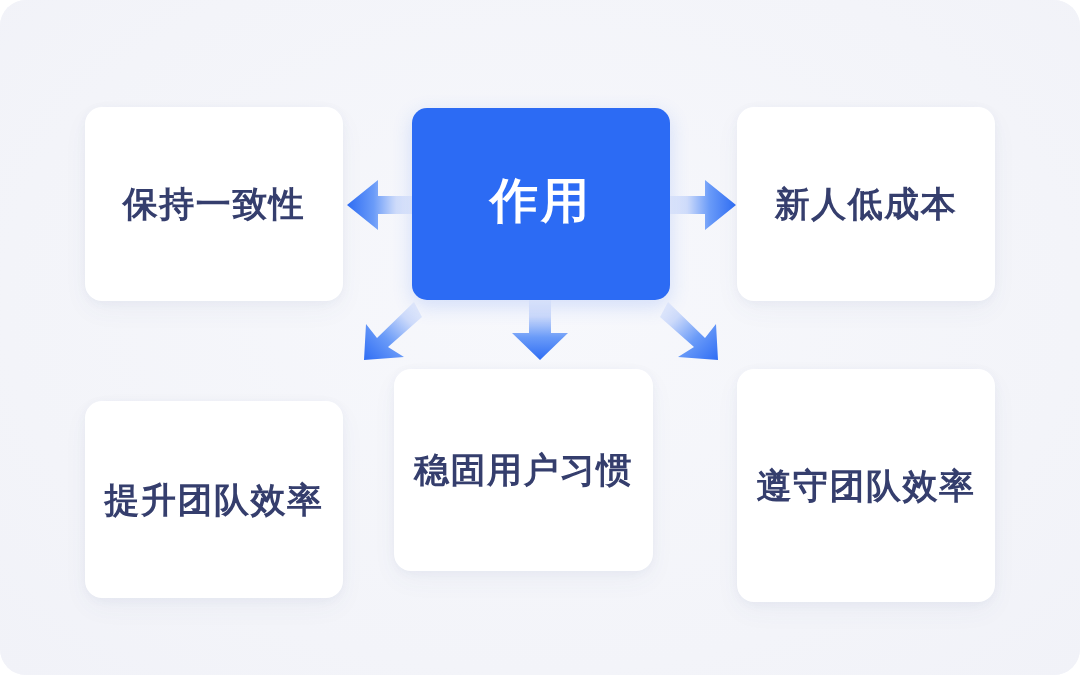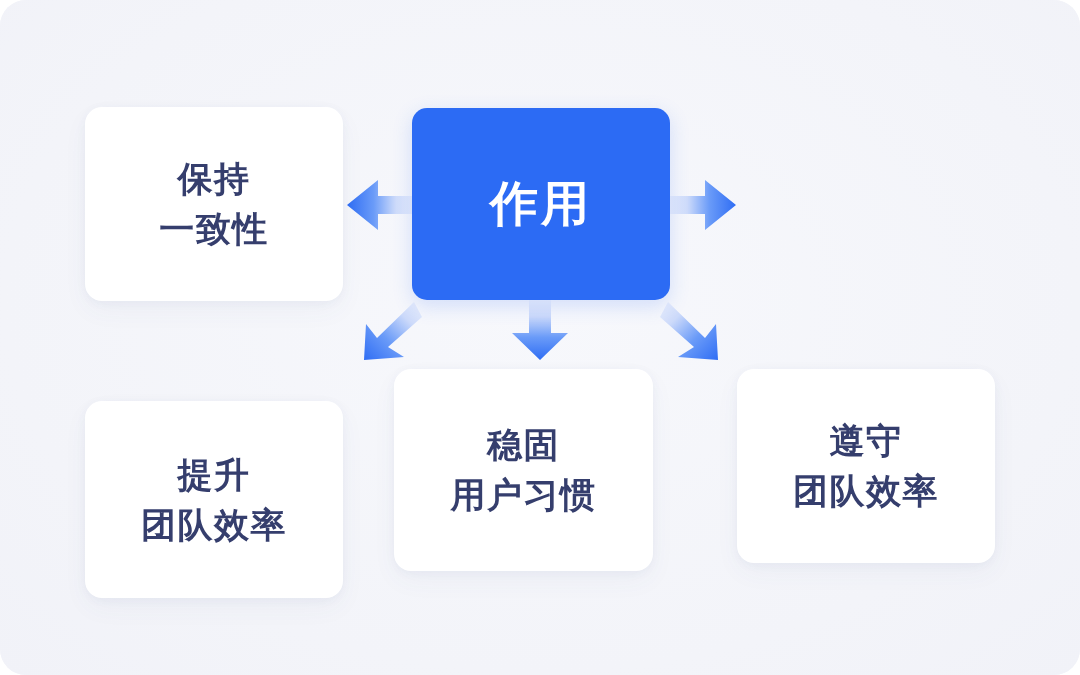--- a/index.html
+++ b/index.html
@@ -39,41 +39,41 @@
   }
 
   
   .card {
     position: absolute;
     background: #ffffff;
     border-radius: 17px;
     box-shadow: 0 2px 10px rgba(80, 95, 150, 0.055),
                 0 10px 26px rgba(80, 95, 150, 0.045);
     display: flex;
-    flex-direction: column;
+    flex-direction: row;
     align-items: center;
     justify-content: center;
     text-align: center;
   }
 
   .card-line {
     color: #353e6d;
     font-weight: 700;
     font-size: 35px;
     line-height: 1.42;
     letter-spacing: 1.5px;
     white-space: nowrap;
   }
 
   
   .card-tl { left: 85px;  top: 107px; width: 258px; height: 194px; }
   .card-tr { left: 737px; top: 107px; width: 258px; height: 194px; }
   .card-bl { left: 85px;  top: 369px; width: 258px; height: 197px; margin-top: 32px; }
   .card-bc { left: 394px; top: 369px; width: 259px; height: 202px; }
-  .card-br { left: 737px; top: 369px; width: 258px; height: 194px; }
+  .card-br { left: 737px; top: 369px; width: 258px; height: 233px; }
 
   
   .hub {
     position: absolute;
     left: 412px;
     top: 108px;
     width: 258px;
     height: 192px;
     background: #2c6bf4;
     border-radius: 15px;
@@ -82,20 +82,21 @@
     justify-content: center;
     box-shadow: 0 6px 20px rgba(44, 107, 244, 0.18);
   }
   .hub-label {
     color: #ffffff;
     font-weight: 700;
     font-size: 48px;
     letter-spacing: 3px;
     line-height: 1;
     white-space: nowrap;
+    font-family: Liberation Mono, monospace;
   }
 
   
   .arrow {
     position: absolute;
     pointer-events: none;
   }
   .arrow svg { display: block; }
 
   .arrow-left  { left: 345px; top: 178px; width: 72px; height: 54px; }
@@ -182,20 +183,24 @@
 
     <div class="hub">
       <div class="hub-label">作用</div>
     </div>
 
     <div class="card card-tl">
       <div class="card-line">保持</div>
       <div class="card-line">一致性</div>
     </div>
 
+    <div class="card card-tr">
+      <div class="card-line">新人</div>
+      <div class="card-line">低成本</div>
+    </div>
 
     <div class="card card-bl">
       <div class="card-line">提升</div>
       <div class="card-line">团队效率</div>
     </div>
 
     <div class="card card-bc">
       <div class="card-line">稳固</div>
       <div class="card-line">用户习惯</div>
     </div>

